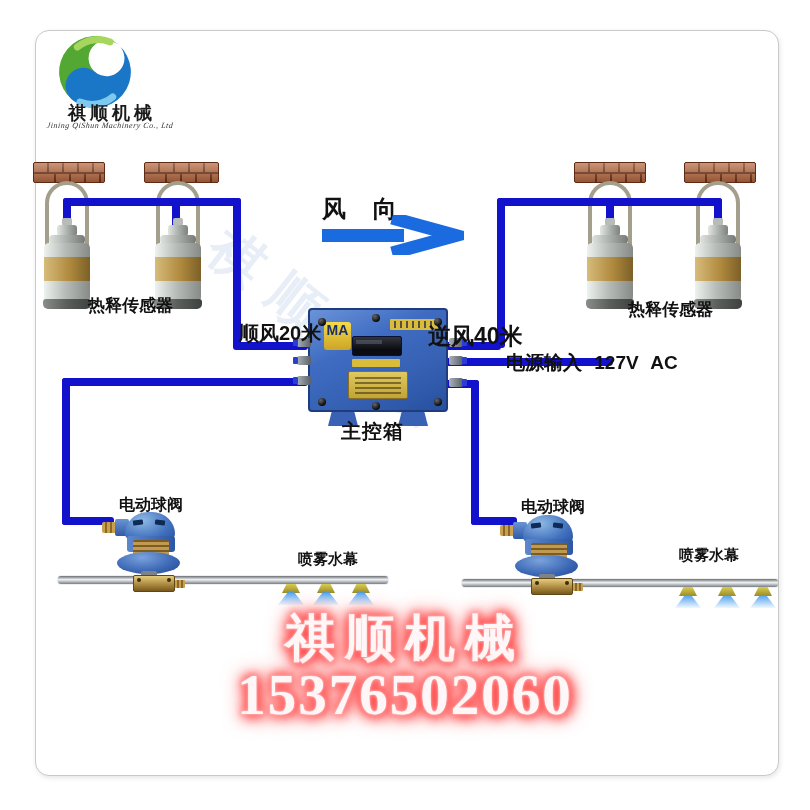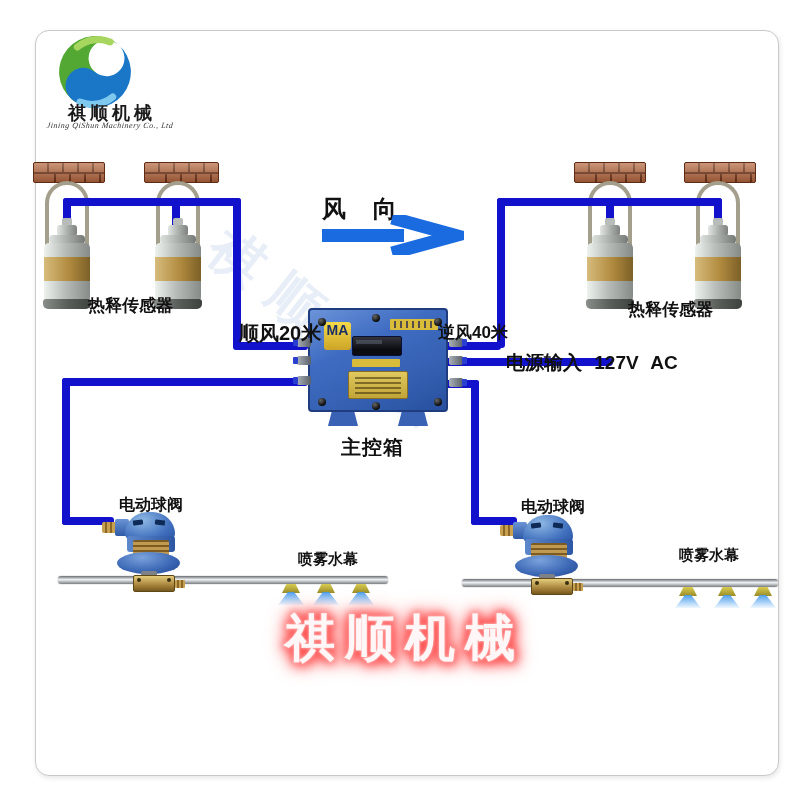--- a/index.html
+++ b/index.html
@@ -298,23 +298,24 @@
   <div class="vcoil"></div>
   <div class="vflange"></div>
   <div class="vcollar"></div>
   <div class="vbase"></div>
   <div class="vnip"></div>
 </div>
 
 <div class="abs lbl" style="left:88px;top:294px;font-size:17px;">热释传感器</div>
 <div class="abs lbl" style="left:628px;top:298px;font-size:17px;">热释传感器</div>
 <div class="abs lbl" style="left:239px;top:320px;font-size:20px;">顺风20米</div>
-<div class="abs lbl" style="left:438px;top:321px;font-size:17px;">逆风40米</div>
+<div class="abs lbl" style="left:428px;top:321px;font-size:23px;">逆风40米</div>
 <div class="abs lbl" style="left:506px;top:350px;font-size:19px;word-spacing:7px;">电源输入 127V AC</div>
-<div class="abs lbl" style="left:341px;top:434px;font-size:20px;letter-spacing:1px;">主控箱</div>
+<div class="abs lbl" style="left:341px;top:418px;font-size:20px;letter-spacing:1px;">主控箱</div>
 <div class="abs lbl" style="left:119px;top:495px;font-size:16px;">电动球阀</div>
 <div class="abs lbl" style="left:521px;top:497px;font-size:16px;">电动球阀</div>
 <div class="abs lbl" style="left:298px;top:550px;font-size:15px;">喷雾水幕</div>
 <div class="abs lbl" style="left:679px;top:546px;font-size:15px;">喷雾水幕</div>
 
 <div class="abs footer">
   <div class="brand glow">祺顺机械</div>
+  <div class="phone glow">15376502060</div>
 </div>
 
 </body></html>

